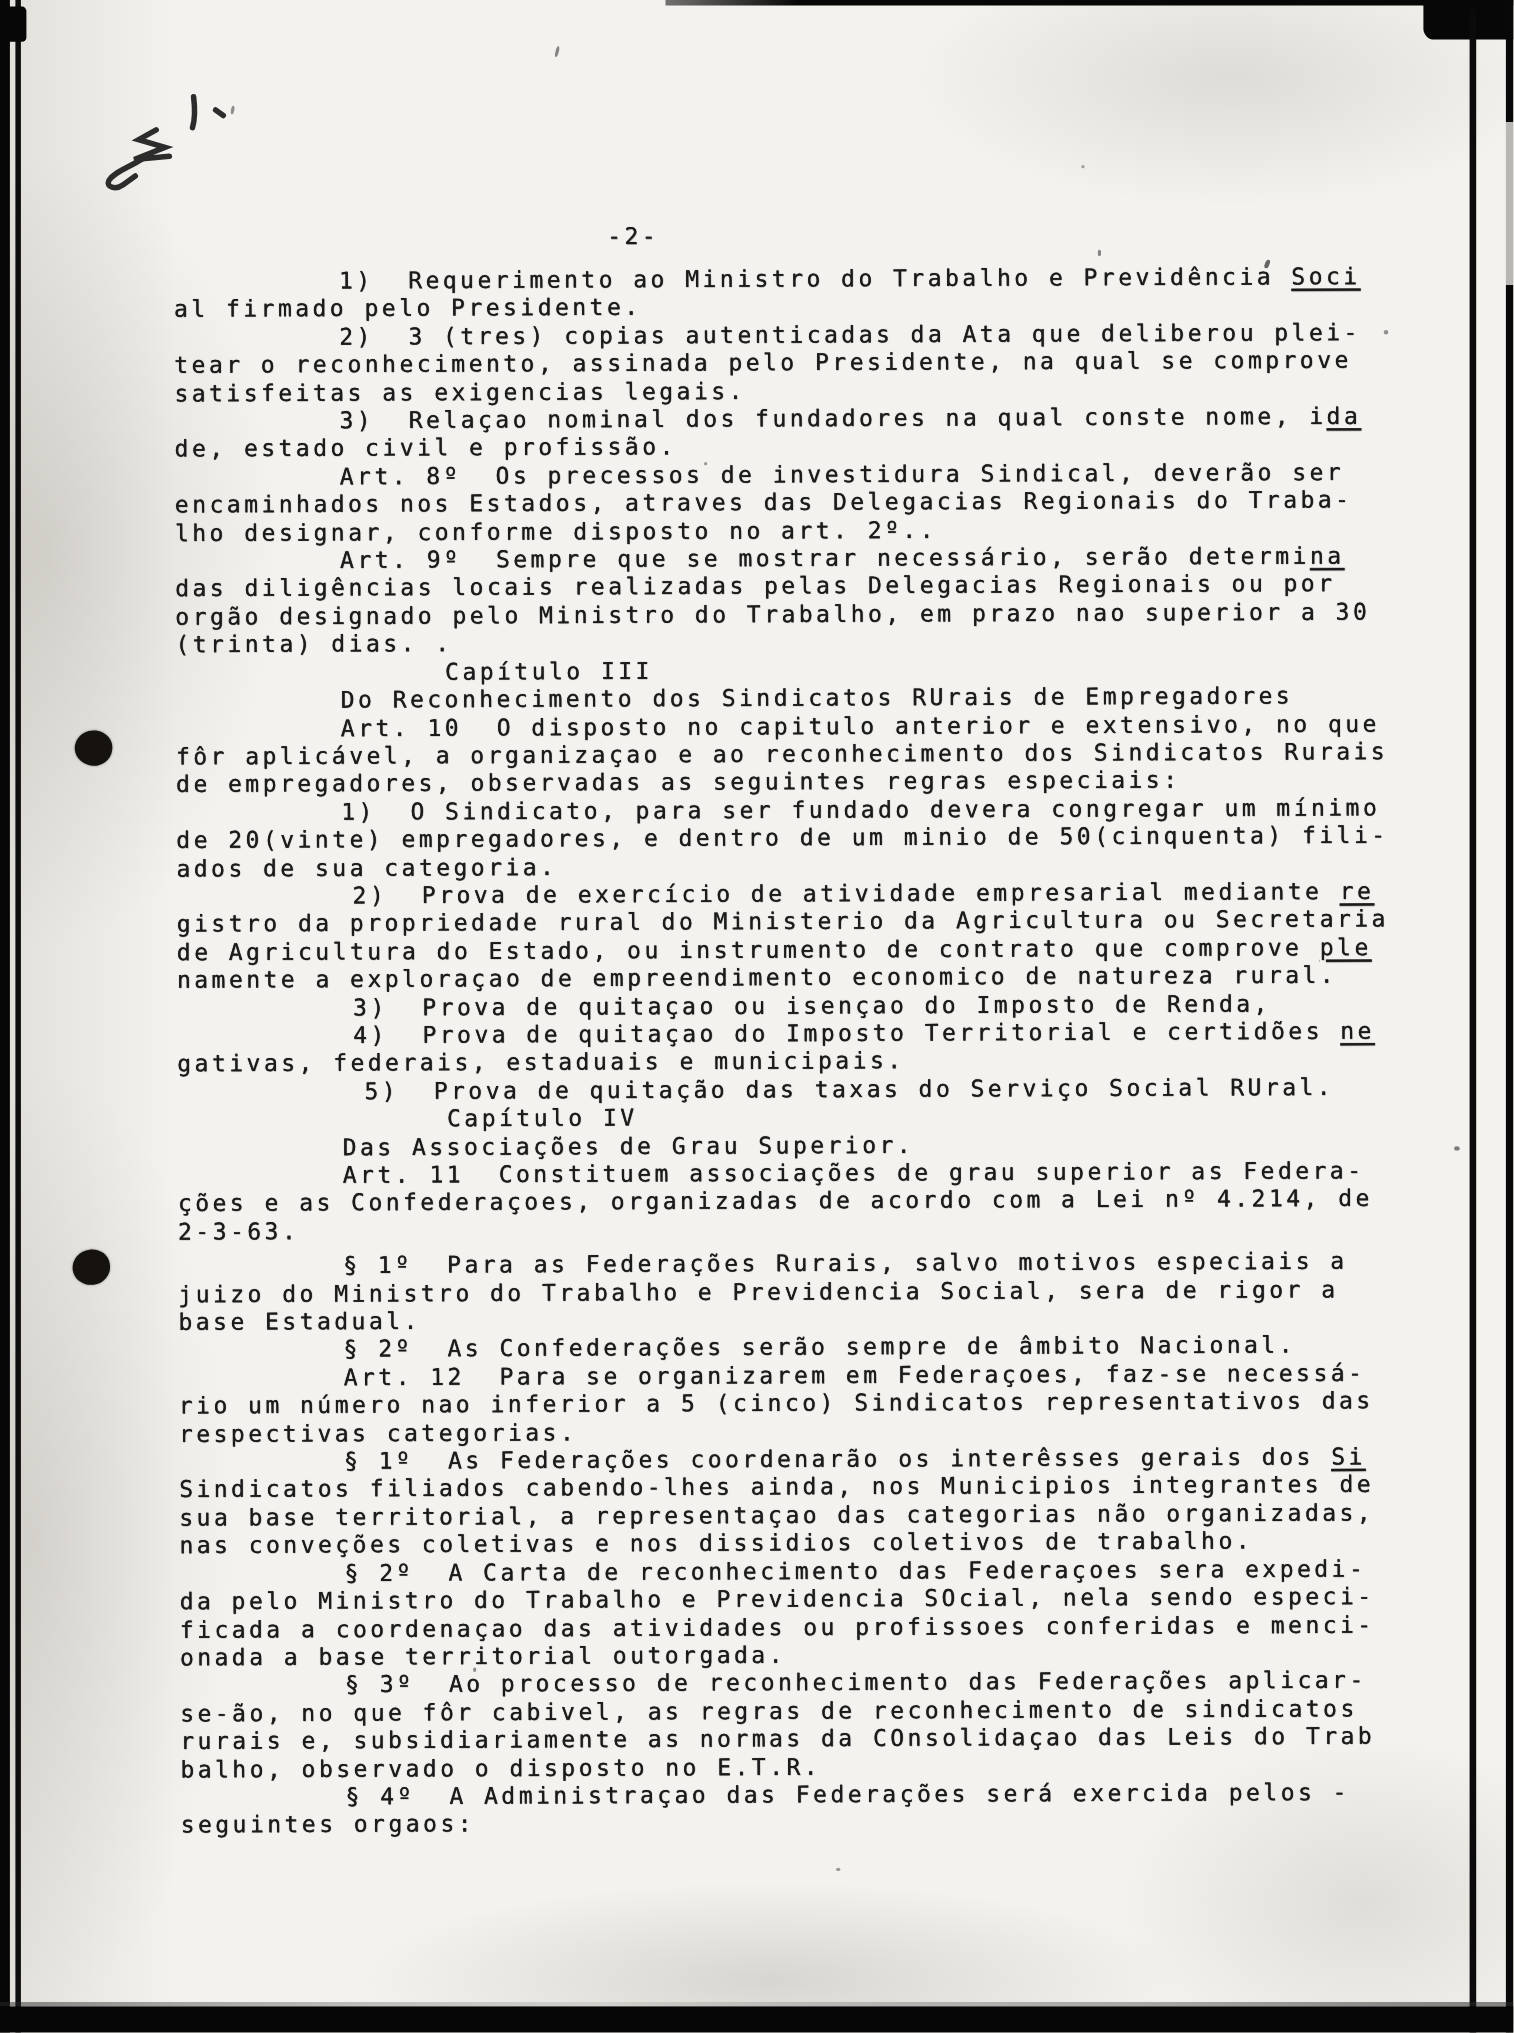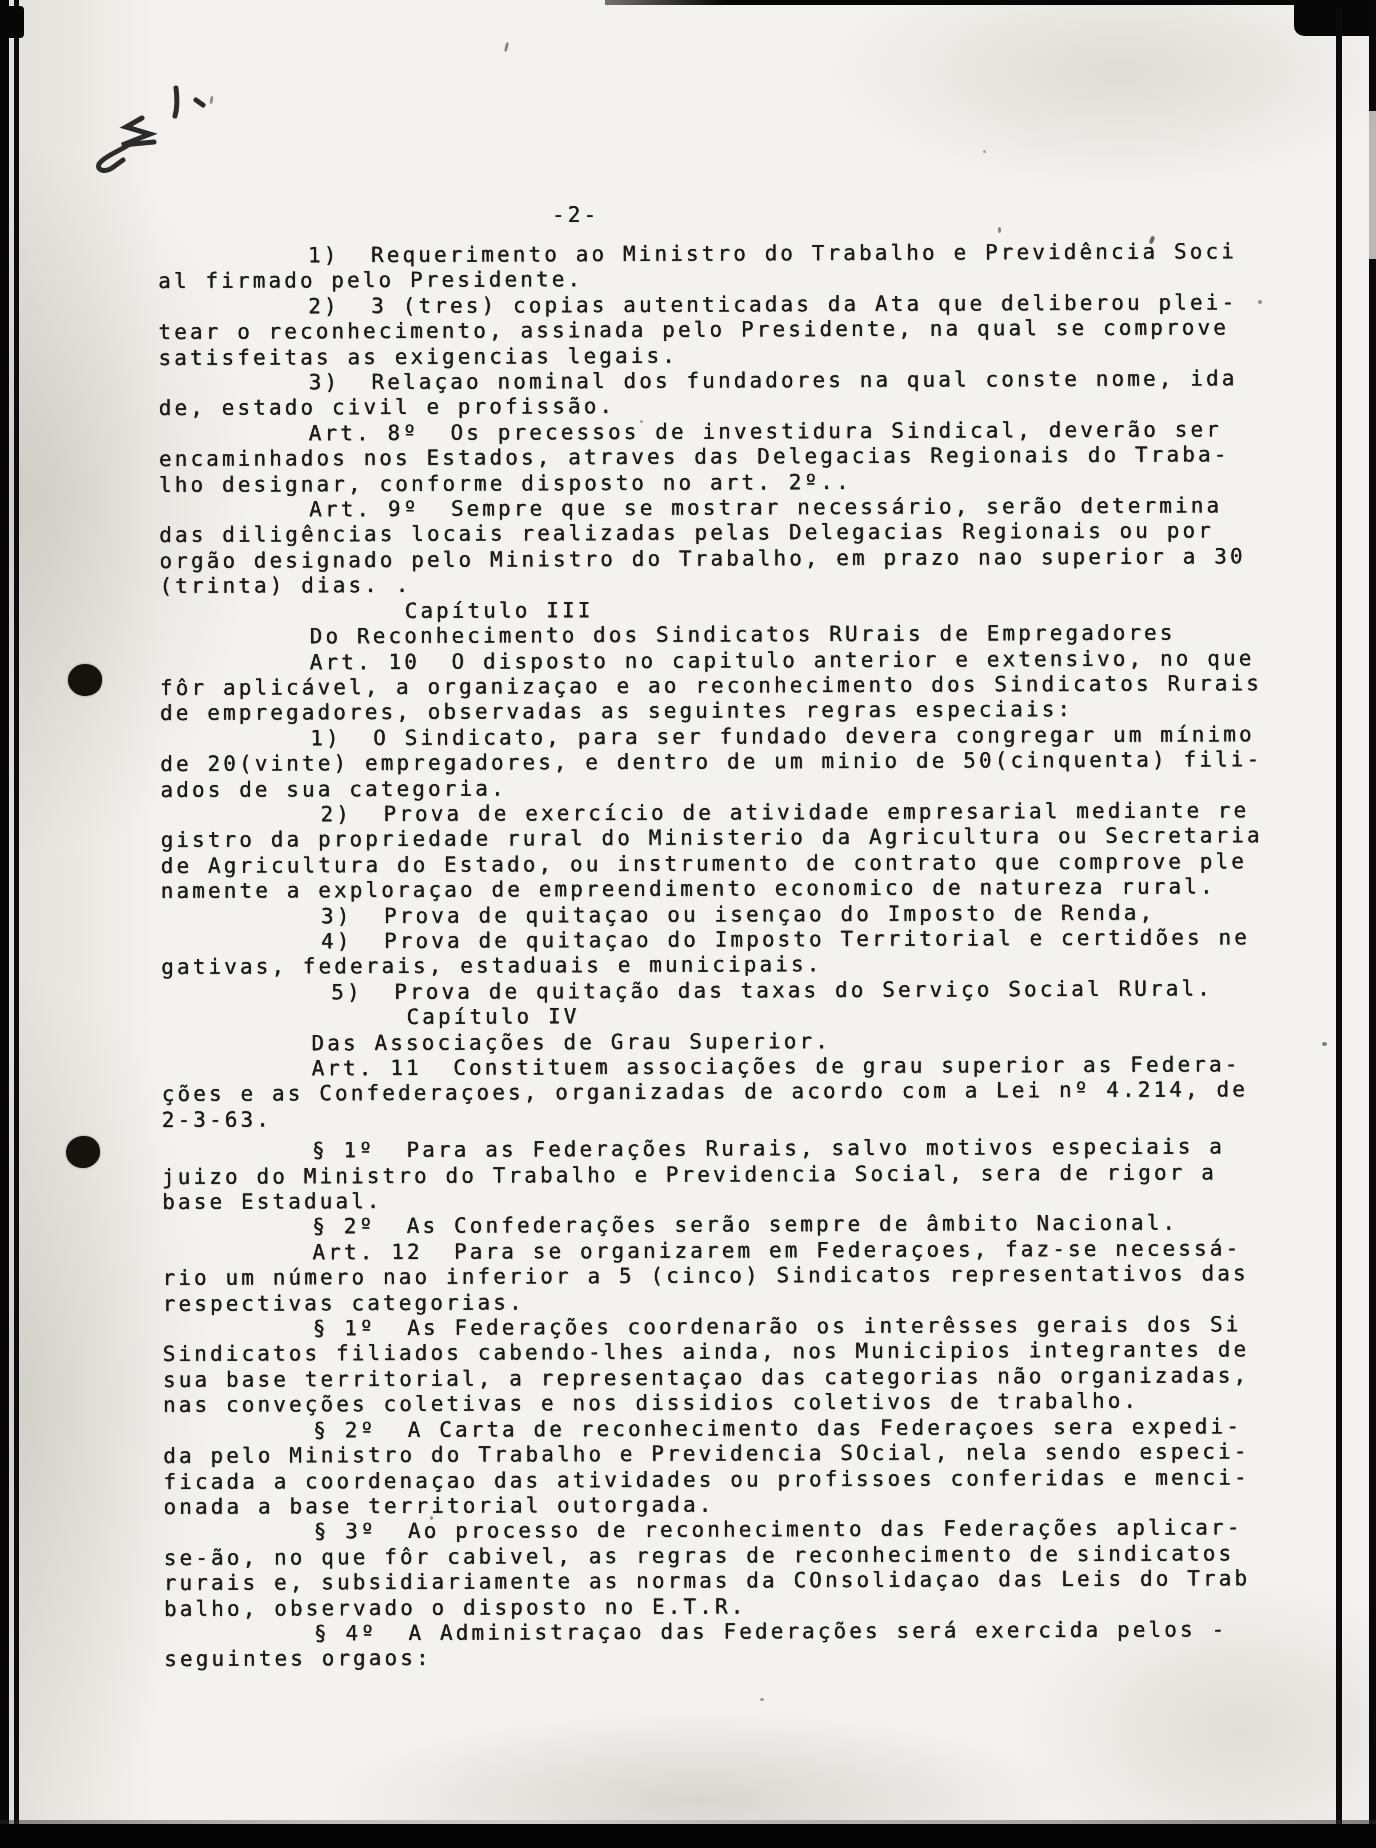--- a/index.html
+++ b/index.html
@@ -21,21 +21,21 @@
   #text-block{
     position:absolute;left:158px;top:244px;width:1180px;
     transform:rotate(-0.25deg);transform-origin:top left;
   }
   .line{
     white-space:pre;
     font-size:21px;line-height:25.4px;
     letter-spacing:3.1px;
     text-shadow:0 0 .7px #2a2a2a, .4px .4px 0 rgba(0,0,0,.28);
   }
-  .cont-u{text-underline-offset:4px;text-align:center;}
+  .cont-u{text-decoration:underline;text-underline-offset:4px;text-align:center;}
   #page-number{
     position:absolute;left:552px;top:203px;
     font-size:21px;letter-spacing:3.1px;
     text-shadow:0 0 .7px #2a2a2a, .4px .4px 0 rgba(0,0,0,.28);
   }
   
   .edge{position:absolute;background:#070707;}
   #edge-left-band{left:0;top:0;width:9px;height:1848px;}
   #edge-left-line{left:14px;top:0;width:5px;height:1848px;background:#0d0d0d;}
   #corner-tl-blob{left:2px;top:6px;width:22px;height:32px;border-radius:4px;}

